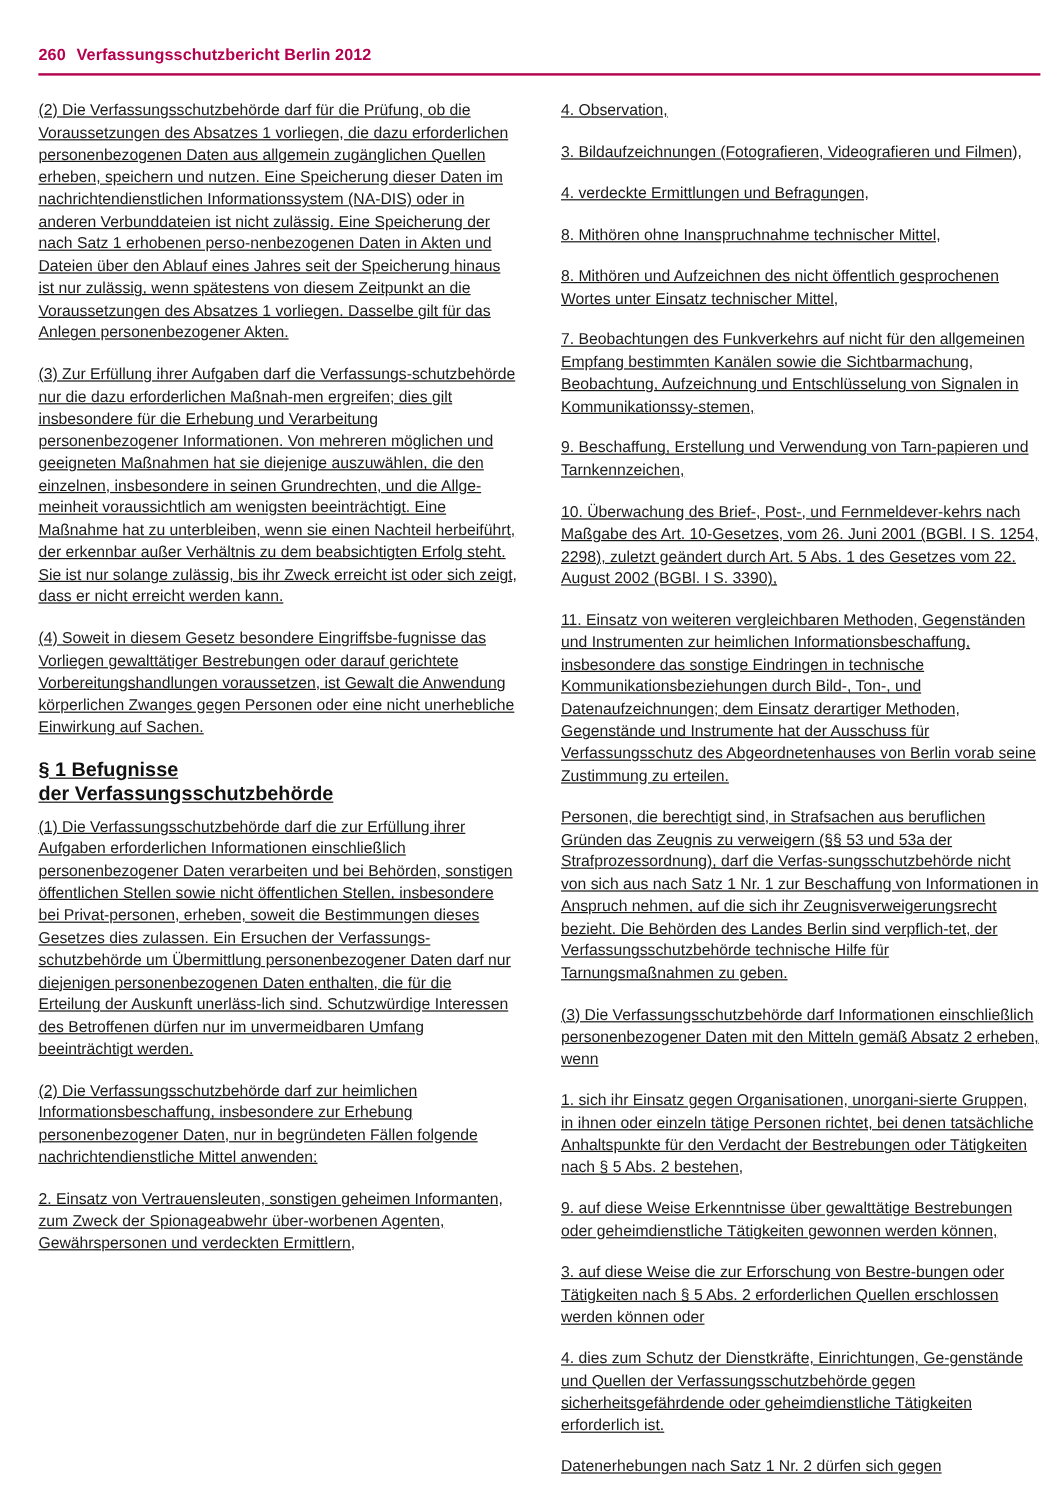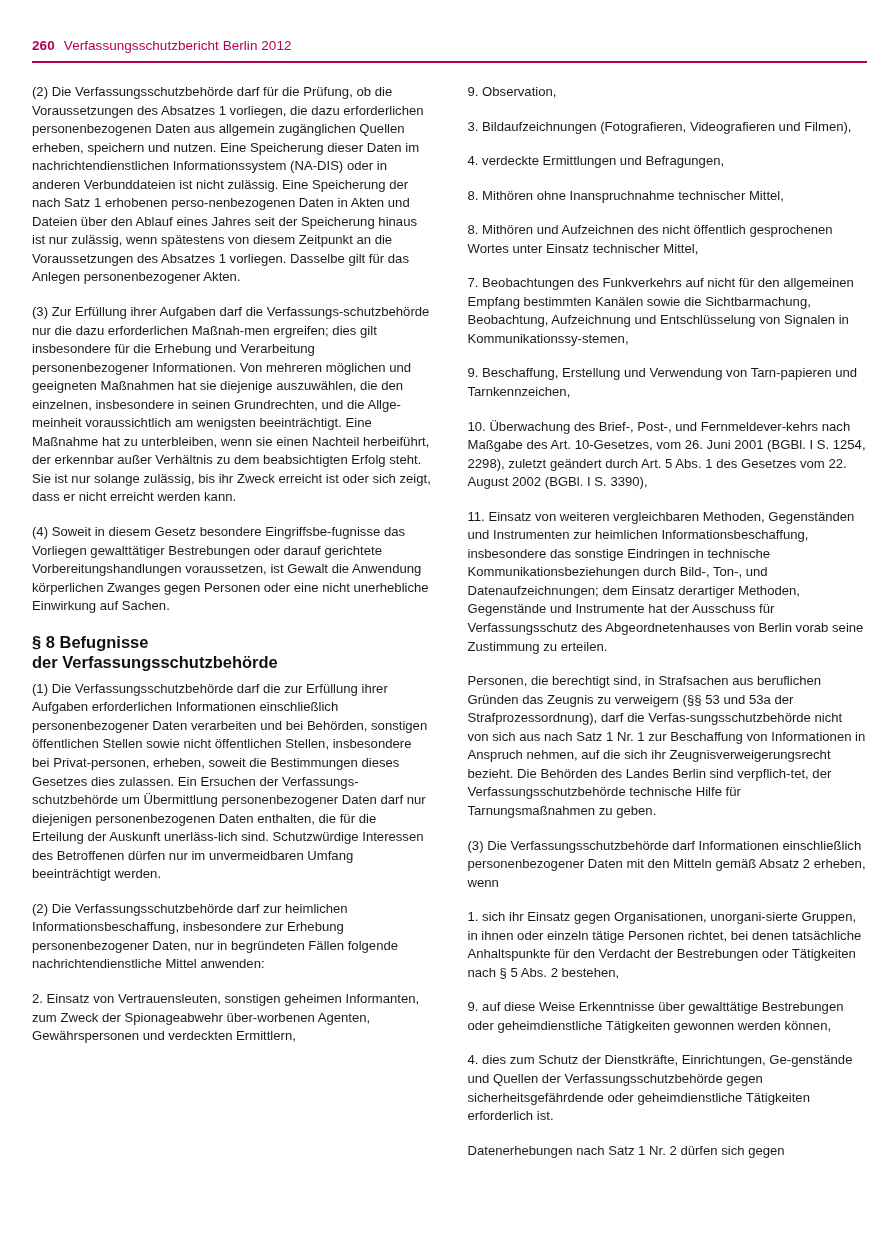--- a/index.html
+++ b/index.html
@@ -32,21 +32,21 @@
     gap: 9px;
   }
   .header .pagenum {
     font-size: 13.5px;
     font-weight: bold;
     color: #b4004e;
     letter-spacing: 0.1px;
   }
   .header .title {
     font-size: 13.5px;
-    font-weight: normal;
+    font-weight: bold;
     color: #b4004e;
     letter-spacing: 0.05px;
   }
   .header-rule {
     position: absolute;
     left: 20px;
     top: 61px;
     width: 835px;
     height: 1.6px;
     background: #b4004e;
@@ -55,20 +55,21 @@
   .columns {
     position: absolute;
     left: 20px;
     top: 83px;
     width: 835px;
     display: flex;
     gap: 36px;
   }
   .col {
     width: 400px;
+    text-decoration: underline;
   }
   .col p {
     margin: 0;
     font-size: 13.1px;
     line-height: 18.55px;
     text-align: left;
     color: #1a1a1a;
     letter-spacing: 0.01px;
   }
   .col p + p {
@@ -99,41 +100,42 @@
   <div class="header-rule"></div>
 
   <div class="columns">
 
     <div class="col">
       <p>(2)  Die Verfassungsschutzbehörde darf für die Prüfung, ob die Voraussetzungen des Absatzes 1 vorliegen, die dazu erforderlichen personenbezogenen Daten aus allgemein zugänglichen Quellen erheben, speichern und nutzen. Eine Speicherung dieser Daten im nachrichtendienstlichen Informationssystem (NA-DIS) oder in anderen Verbunddateien ist nicht zulässig. Eine Speicherung der nach Satz 1 erhobenen perso-nenbezogenen Daten in Akten und Dateien über den Ablauf eines Jahres seit der Speicherung hinaus ist nur zulässig, wenn spätestens von diesem Zeitpunkt an die Voraussetzungen des Absatzes 1 vorliegen. Dasselbe gilt für das Anlegen personenbezogener Akten.</p>
       <p>(3)  Zur Erfüllung ihrer Aufgaben darf die Verfassungs-schutzbehörde nur die dazu erforderlichen Maßnah-men ergreifen; dies gilt insbesondere für die Erhebung und Verarbeitung personenbezogener Informationen. Von mehreren möglichen und geeigneten Maßnahmen hat sie diejenige auszuwählen, die den einzelnen, insbesondere in seinen Grundrechten, und die Allge-meinheit voraussichtlich am wenigsten beeinträchtigt. Eine Maßnahme hat zu unterbleiben, wenn sie einen Nachteil herbeiführt, der erkennbar außer Verhältnis zu dem beabsichtigten Erfolg steht. Sie ist nur solange zulässig, bis ihr Zweck erreicht ist oder sich zeigt, dass er nicht erreicht werden kann.</p>
       <p>(4)  Soweit in diesem Gesetz besondere Eingriffsbe-fugnisse das Vorliegen gewalttätiger Bestrebungen oder darauf gerichtete Vorbereitungshandlungen voraussetzen, ist Gewalt die Anwendung körperlichen Zwanges gegen Personen oder eine nicht unerhebliche Einwirkung auf Sachen.</p>
 
       <h2 class="sec-heading">
-        <span>§ 8 Befugnisse</span>
+        <span>§ 1 Befugnisse</span>
         <span class="line2">der Verfassungsschutzbehörde</span>
       </h2>
 
       <p>(1)  Die Verfassungsschutzbehörde darf die zur Erfüllung ihrer Aufgaben erforderlichen Informationen einschließlich personenbezogener Daten verarbeiten und bei Behörden, sonstigen öffentlichen Stellen sowie nicht öffentlichen Stellen, insbesondere bei Privat-personen, erheben, soweit die Bestimmungen dieses Gesetzes dies zulassen. Ein Ersuchen der Verfassungs-schutzbehörde um Übermittlung personenbezogener Daten darf nur diejenigen personenbezogenen Daten enthalten, die für die Erteilung der Auskunft unerläss-lich sind. Schutzwürdige Interessen des Betroffenen dürfen nur im unvermeidbaren Umfang beeinträchtigt werden.</p>
       <p>(2)  Die Verfassungsschutzbehörde darf zur heimlichen Informationsbeschaffung, insbesondere zur Erhebung personenbezogener Daten, nur in begründeten Fällen folgende nachrichtendienstliche Mittel anwenden:</p>
       <p>2.  Einsatz von Vertrauensleuten, sonstigen geheimen Informanten, zum Zweck der Spionageabwehr über-worbenen Agenten, Gewährspersonen und verdeckten Ermittlern,</p>
     </div>
 
     <div class="col">
-      <p>9.  Observation,</p>
+      <p>4.  Observation,</p>
       <p>3.  Bildaufzeichnungen (Fotografieren, Videografieren und Filmen),</p>
       <p>4.  verdeckte Ermittlungen und Befragungen,</p>
       <p>8.  Mithören ohne Inanspruchnahme technischer Mittel,</p>
       <p>8.  Mithören und Aufzeichnen des nicht öffentlich gesprochenen Wortes unter Einsatz technischer Mittel,</p>
       <p>7.  Beobachtungen des Funkverkehrs auf nicht für den allgemeinen Empfang bestimmten Kanälen sowie die Sichtbarmachung, Beobachtung, Aufzeichnung und Entschlüsselung von Signalen in Kommunikationssy-stemen,</p>
       <p>9.  Beschaffung, Erstellung und Verwendung von Tarn-papieren und Tarnkennzeichen,</p>
       <p>10. Überwachung des Brief-, Post-, und Fernmeldever-kehrs nach Maßgabe des Art. 10-Gesetzes, vom 26. Juni 2001 (BGBl. I S. 1254, 2298), zuletzt geändert durch Art. 5 Abs. 1 des Gesetzes vom 22. August 2002 (BGBl. I S. 3390),</p>
       <p>11. Einsatz von weiteren vergleichbaren Methoden, Gegenständen und Instrumenten zur heimlichen Informationsbeschaffung, insbesondere das sonstige Eindringen in technische Kommunikationsbeziehungen durch Bild-, Ton-, und Datenaufzeichnungen; dem Einsatz derartiger Methoden, Gegenstände und Instrumente hat der Ausschuss für Verfassungsschutz des Abgeordnetenhauses von Berlin vorab seine Zustimmung zu erteilen.</p>
       <p>Personen, die berechtigt sind, in Strafsachen aus beruflichen Gründen das Zeugnis zu verweigern (§§ 53 und 53a der Strafprozessordnung), darf die Verfas-sungsschutzbehörde nicht von sich aus nach Satz 1 Nr. 1 zur Beschaffung von Informationen in Anspruch nehmen, auf die sich ihr Zeugnisverweigerungsrecht bezieht. Die Behörden des Landes Berlin sind verpflich-tet, der Verfassungsschutzbehörde technische Hilfe für Tarnungsmaßnahmen zu geben.</p>
       <p>(3)  Die Verfassungsschutzbehörde darf Informationen einschließlich personenbezogener Daten mit den Mitteln gemäß Absatz 2 erheben, wenn</p>
       <p>1.  sich ihr Einsatz gegen Organisationen, unorgani-sierte Gruppen, in ihnen oder einzeln tätige Personen richtet, bei denen tatsächliche Anhaltspunkte für den Verdacht der Bestrebungen oder Tätigkeiten nach § 5 Abs. 2 bestehen,</p>
       <p>9.  auf diese Weise Erkenntnisse über gewalttätige Bestrebungen oder geheimdienstliche Tätigkeiten gewonnen werden können,</p>
+      <p>3.  auf diese Weise die zur Erforschung von Bestre-bungen oder Tätigkeiten nach § 5 Abs. 2 erforderlichen Quellen erschlossen werden können oder</p>
       <p>4.  dies zum Schutz der Dienstkräfte, Einrichtungen, Ge-genstände und Quellen der Verfassungsschutzbehörde gegen sicherheitsgefährdende oder geheimdienstliche Tätigkeiten erforderlich ist.</p>
       <p>Datenerhebungen nach Satz 1 Nr. 2 dürfen sich gegen</p>
     </div>
 
   </div>
 </div>
 
 </body></html>

